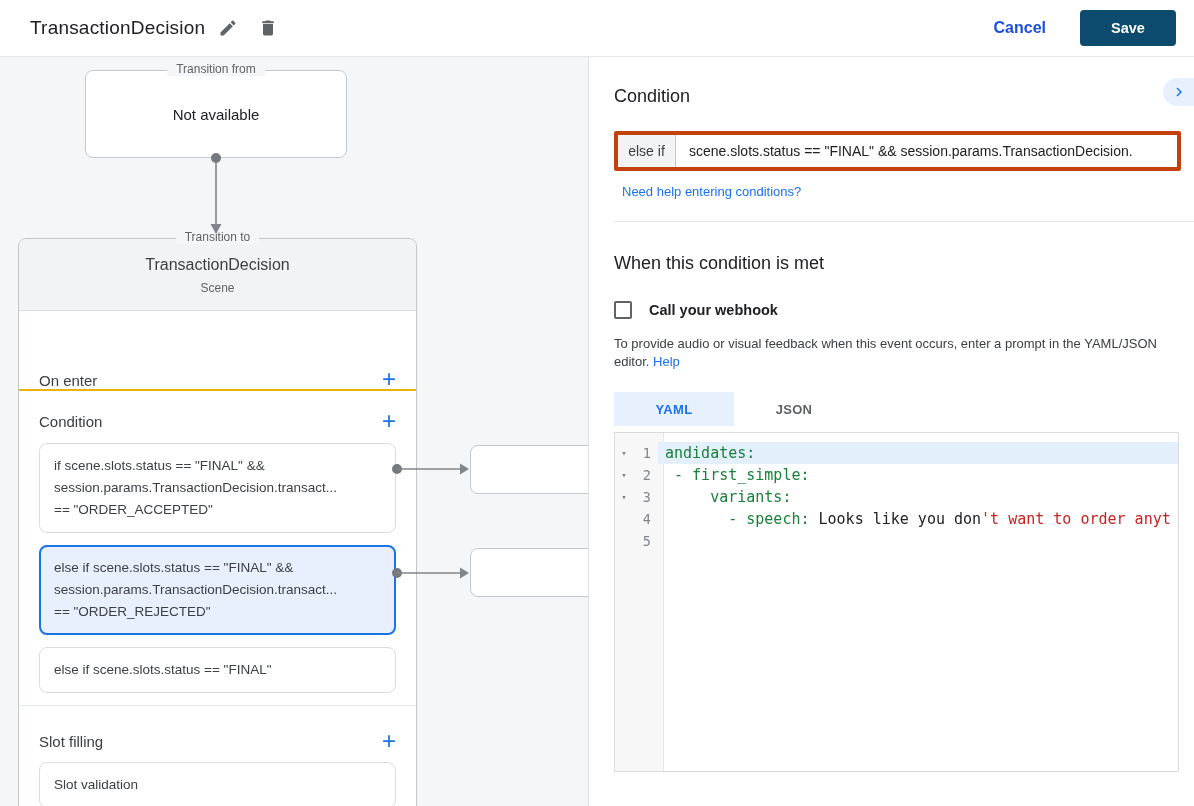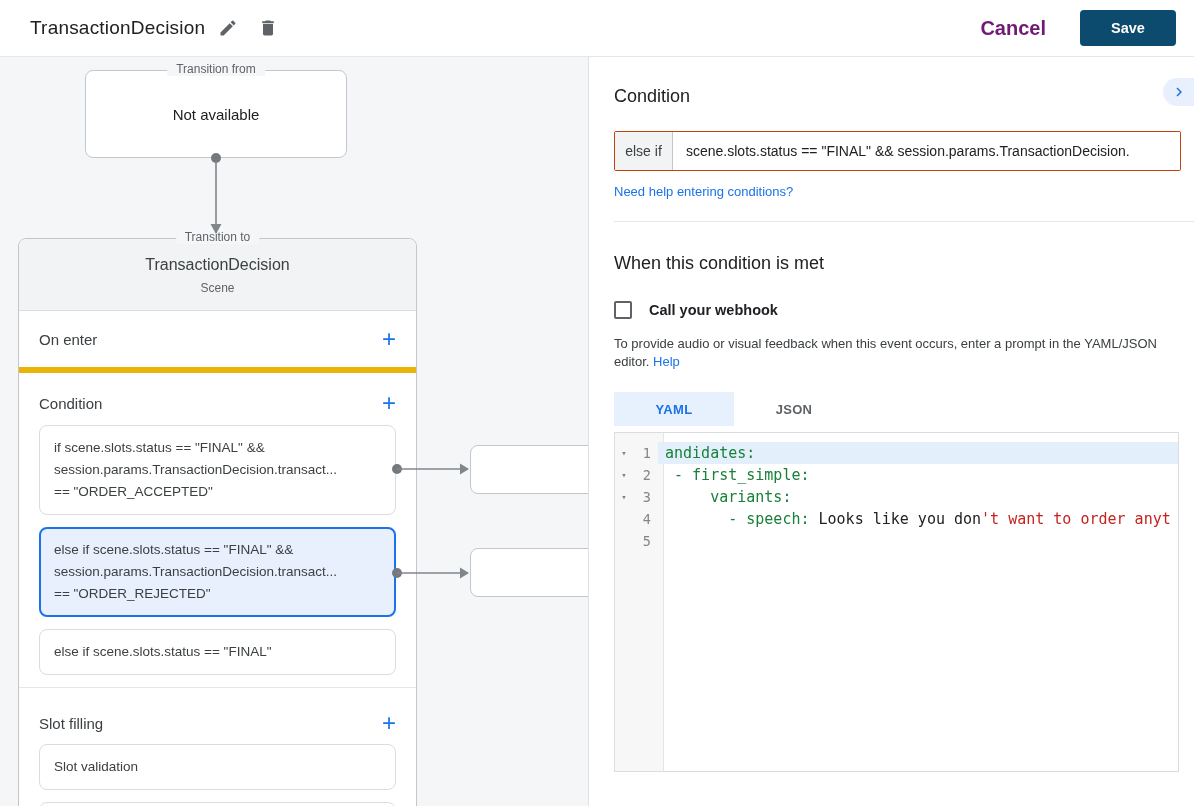--- a/index.html
+++ b/index.html
@@ -7,21 +7,21 @@
     font-family:"Liberation Sans","DejaVu Sans",sans-serif; color:#202124; }
 
   
   .topbar { position:absolute; left:0; top:0; width:1194px; height:57px; background:#fff;
     border-bottom:1px solid #e4e6e8; display:flex; align-items:center; padding:0 18px 0 30px; z-index:10; }
   .topbar .title { font-size:19px; color:#202124; letter-spacing:.2px; }
   .icon-btn { width:34px; height:34px; border:none; background:transparent; display:flex;
     align-items:center; justify-content:center; cursor:pointer; margin-left:6px; }
   .icon-btn svg { fill:#5f6368; }
   .topbar .spacer { flex:1; }
-  .link-btn { color:#701a75; font-size:20px; font-weight:bold; background:none; border:none;
+  .link-btn { color:#1d4ed8; font-size:16px; font-weight:bold; background:none; border:none;
     cursor:pointer; padding:8px 14px; margin-right:20px; }
   .save-btn { background:#0c4a6e; color:#fff; font-size:14.5px; font-weight:bold; border:none;
     border-radius:4px; width:96px; height:36px; cursor:pointer; }
 
   
   .canvas { position:absolute; left:0; top:57px; width:588px; height:749px; background:#f5f6f8; overflow:hidden; }
   .legend { position:absolute; top:-9px; left:50%; transform:translateX(-50%); background:#f5f6f8;
     padding:0 9px; font-size:12px; color:#5f6368; white-space:nowrap; }
 
   .from-box { position:absolute; left:85px; top:13px; width:262px; height:88px; background:#fff;
@@ -32,21 +32,21 @@
   .scene-card { position:absolute; left:18px; top:181px; width:399px; height:660px; background:#fff;
     border:1px solid #c3c7cb; border-radius:8px; }
   .scene-header { background:#f1f3f4; border-bottom:1px solid #dadce0; border-radius:8px 8px 0 0;
     text-align:center; padding:17px 0 15px; }
   .scene-header .name { font-size:16px; color:#3c4043; }
   .scene-header .type { font-size:12px; color:#5f6368; margin-top:7px; }
 
   .row-head { display:flex; align-items:center; justify-content:space-between; padding:0 20px; }
   .row-head .lbl { font-size:15px; color:#3c4043; }
   .plus { color:#1a73e8; font-size:24px; font-weight:300; line-height:20px; cursor:pointer; background:none; border:none; }
-  .onenter-row { height:62px; border-bottom:6px solid #eab308; }
+  .onenter-row { height:80px; border-bottom:2px solid #eab308;align-items:flex-end; }
   .section-head { height:52px; padding-top:8px; }
 
   .cond-card { margin:0 20px 12px; border:1px solid #dadce0; border-radius:8px; background:#fff;
     padding:11px 14px; font-size:13.5px; line-height:22px; color:#3c4043; cursor:pointer; }
   .cond-card.selected { background:#e8f0fe; border:2px solid #1a73e8; padding:10px 13px; }
   .sec-divider { border-bottom:1px solid #e4e6e8; margin-top:8px; }
   .slot-head { height:56px; padding-top:14px; }
   .partial-card { margin:0 20px; border:1px solid #dadce0; border-radius:8px; height:40px; background:#fff; }
 
   .target-box { position:absolute; left:470px; width:142px; height:49px; background:#fff;
@@ -55,27 +55,27 @@
 
   
   .panel { position:absolute; left:588px; top:57px; width:606px; height:749px; background:#fff;
     border-left:1px solid #dfe1e5; }
   .panel-inner { padding:0 0 0 25px; position:relative; }
   .panel-title { font-size:18px; color:#202124; padding-top:29px; }
   .expand-btn { position:absolute; right:0; top:21px; width:31px; height:28px; background:#e8f0fe;
     border:none; border-radius:14px 0 0 14px; cursor:pointer; display:flex; align-items:center; justify-content:center; }
   .expand-btn svg { fill:#1a73e8; }
 
-  .cond-input-row { margin-top:24px; width:567px; height:40px; display:flex; border:1px solid #c2410c;
+  .cond-input-row { margin-top:24px; width:567px; height:40px; display:flex; border:4px solid #c2410c;
     border-radius:2px; background:#fff; overflow:hidden; }
   .cond-prefix { width:58px; background:#f1f3f4; border-right:1px solid #c3c7cb; display:flex;
     align-items:center; justify-content:center; font-size:14px; color:#3c4043; }
   .cond-value { flex:1; border:none; outline:none; font-size:14px; color:#202124; padding:0 13px;
     font-family:"Liberation Sans","DejaVu Sans",sans-serif; white-space:nowrap; }
-  .help-link { display:inline-block; margin-top:13px; font-size:13px; color:#1a73e8; text-decoration:none; }
+  .help-link { display:inline-block; margin-top:13px; font-size:13px; color:#1a73e8; text-decoration:none;margin-left:8px; }
 
   .divider { border-bottom:1px solid #e4e6e8; margin-top:21px; }
   .section-title { font-size:18px; color:#202124; padding-top:31px; }
 
   .check-row { display:flex; align-items:center; margin-top:27px; }
   .checkbox { width:18px; height:18px; border:2px solid #5f6368; border-radius:2px; background:#fff;
     cursor:pointer; flex:none; }
   .checkbox.checked { background:#1a73e8; border-color:#1a73e8; display:flex; align-items:center; justify-content:center; }
   .check-row .clabel { font-size:14.5px; font-weight:bold; color:#202124; margin-left:17px; }
   .badge { margin-left:17px; background:#f3e8fd; color:#8430ce; font-size:11px; font-weight:bold;

